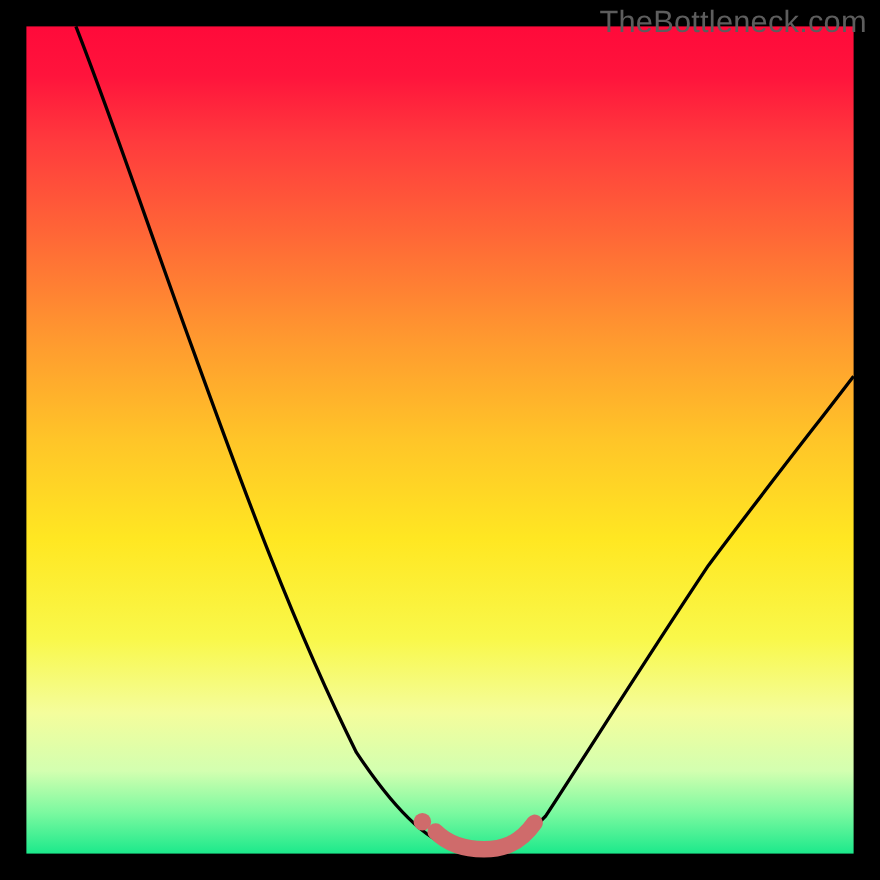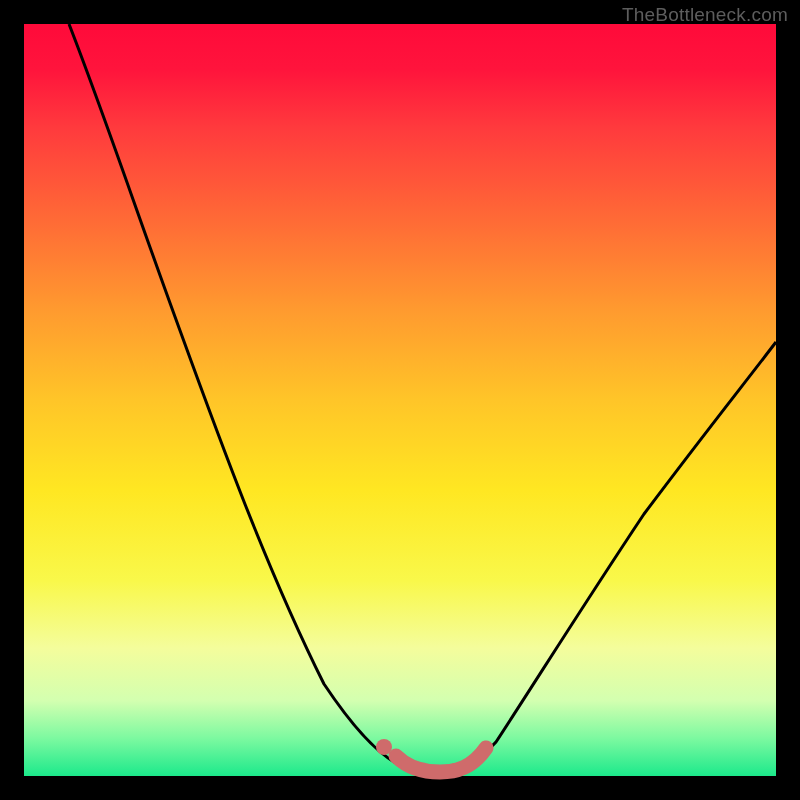--- a/index.html
+++ b/index.html
@@ -30,21 +30,21 @@
       #d3ffb0 90%,
       #7cf9a0 95%,
       #1ce98b 100%
     );
   }
   .watermark {
     position: absolute;
     top: 4px;
     right: 12px;
     color: #5d5d5d;
-    font-size: 19px;
+    font-size: 28px;
     letter-spacing: 0.2px;
     font-weight: 500;
   }
   svg.curve {
     position: absolute;
     left: 0;
     top: 0;
     width: 752px;
     height: 752px;
     overflow: visible;

